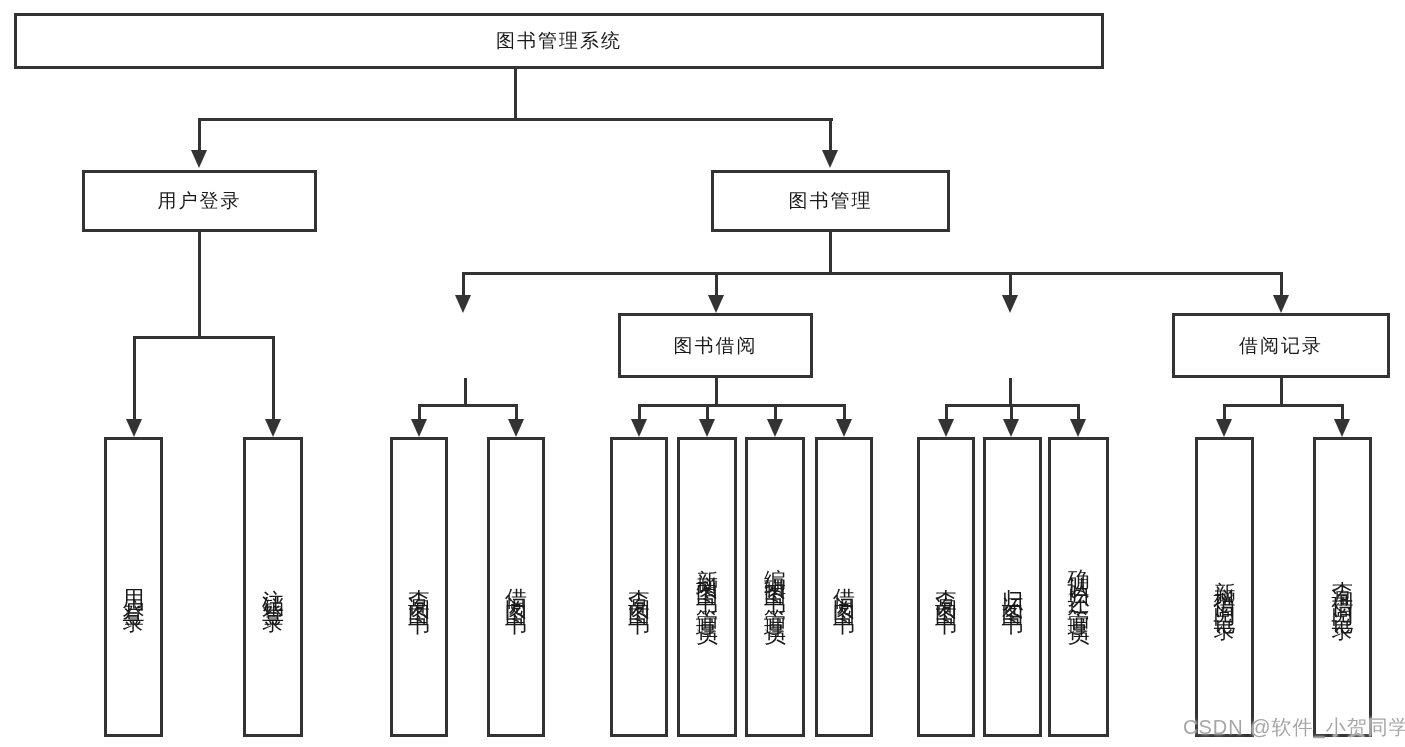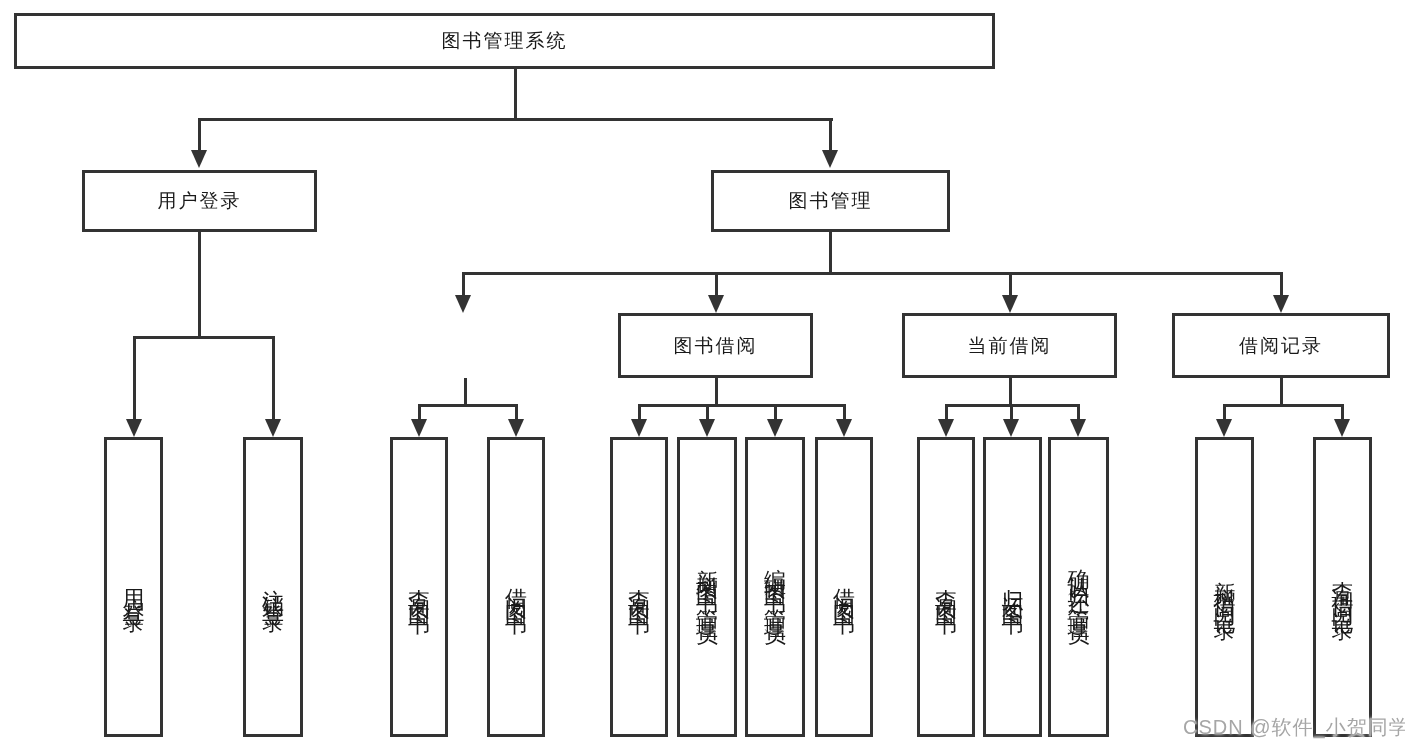--- a/index.html
+++ b/index.html
@@ -37,21 +37,21 @@
     position:absolute;left:1183px;top:714px;z-index:5;
     font-size:20px;color:var(--watermark);letter-spacing:1px;white-space:nowrap;
     text-shadow:0 0 2px #fff,0 0 4px #fff;
   }
 </style>
 </head>
 <body>
 
 <div id="canvas">
 
-  <div class="node h" style="left:14px;top:13px;width:981px;height:56px;">
+  <div class="node h" style="left:14px;top:13px;width:1090px;height:56px;">
     <span>图书管理系统</span>
   </div>
 
   <div class="vline" style="left:514px;top:69px;height:51px;"></div>
   <div class="hline" style="left:198px;top:118px;width:635px;"></div>
   <div class="vline" style="left:198px;top:118px;height:34px;"></div>
   <div class="arrow" style="left:191px;top:150px;"></div>
   <div class="vline" style="left:829px;top:118px;height:34px;"></div>
   <div class="arrow" style="left:822px;top:150px;"></div>
 
@@ -75,23 +75,20 @@
   <div class="arrow" style="left:455px;top:295px;"></div>
   <div class="vline" style="left:715px;top:272px;height:25px;"></div>
   <div class="arrow" style="left:708px;top:295px;"></div>
   <div class="vline" style="left:1009px;top:272px;height:25px;"></div>
   <div class="arrow" style="left:1002px;top:295px;"></div>
   <div class="vline" style="left:1280px;top:272px;height:25px;"></div>
   <div class="arrow" style="left:1273px;top:295px;"></div>
 
   <div class="node h" style="left:618px;top:313px;width:195px;height:65px;font-family:Liberation Mono, monospace;">
     <span>图书借阅</span>
-  </div>
-  <div class="node h" style="left:902px;top:313px;width:215px;height:65px;">
-    <span>当前借阅</span>
   </div>
   <div class="node h" style="left:1172px;top:313px;width:218px;height:65px;">
     <span>借阅记录</span>
   </div>
 
   <div class="vline" style="left:464px;top:378px;height:29px;"></div>
   <div class="hline" style="left:418px;top:404px;width:100px;"></div>
   <div class="vline" style="left:418px;top:404px;height:16px;"></div>
   <div class="arrow" style="left:411px;top:419px;"></div>
   <div class="vline" style="left:515px;top:404px;height:16px;"></div>

